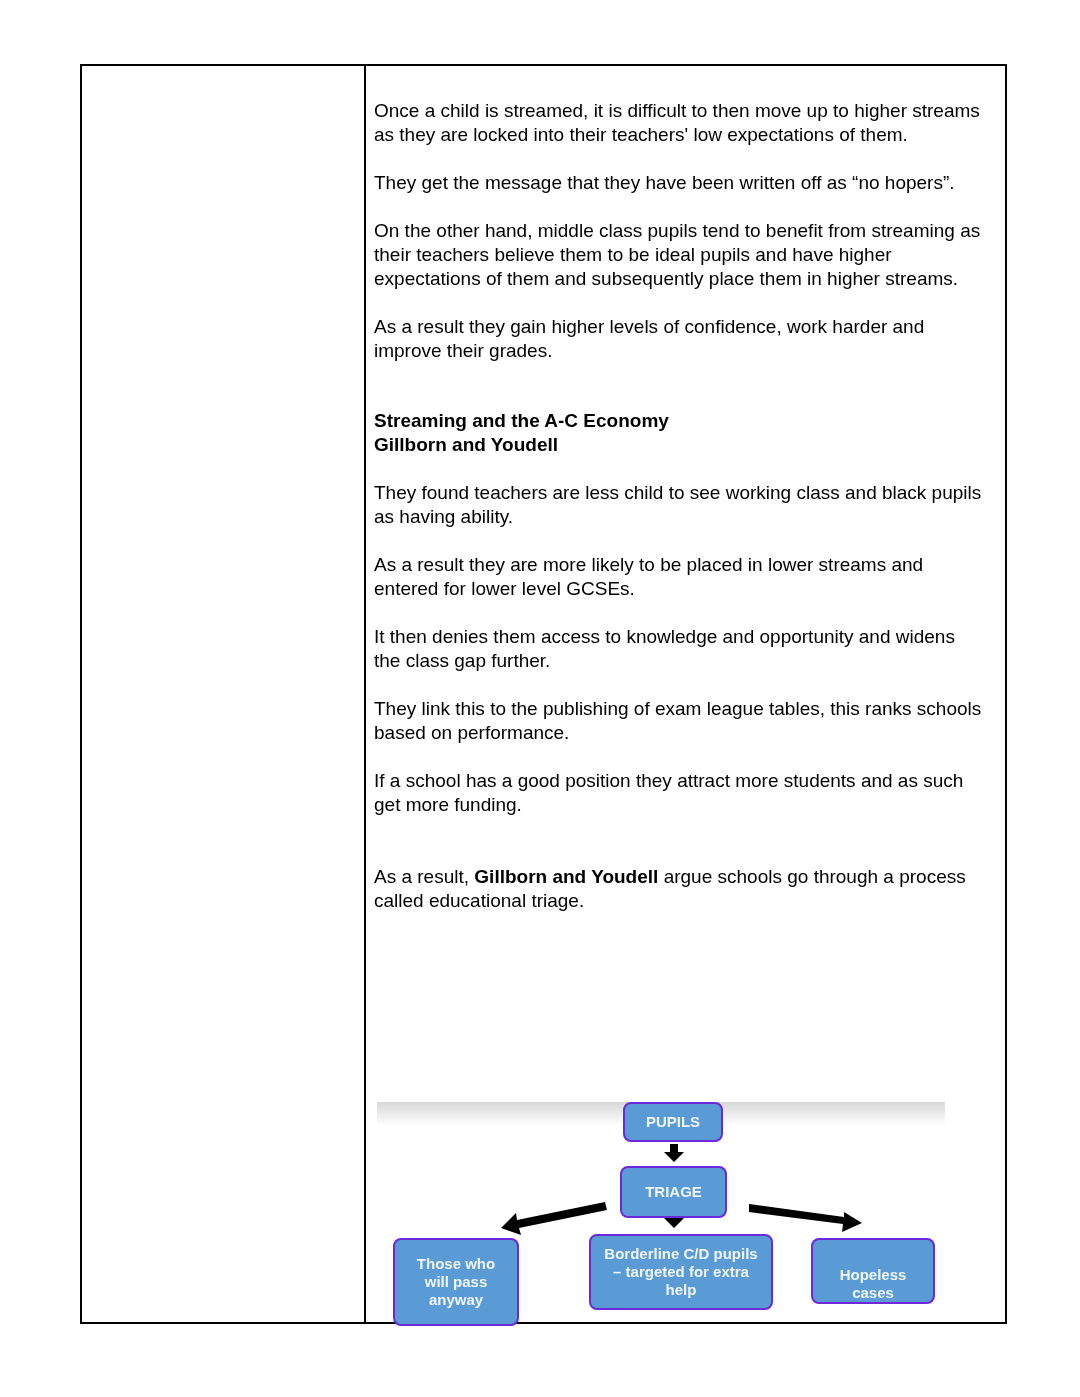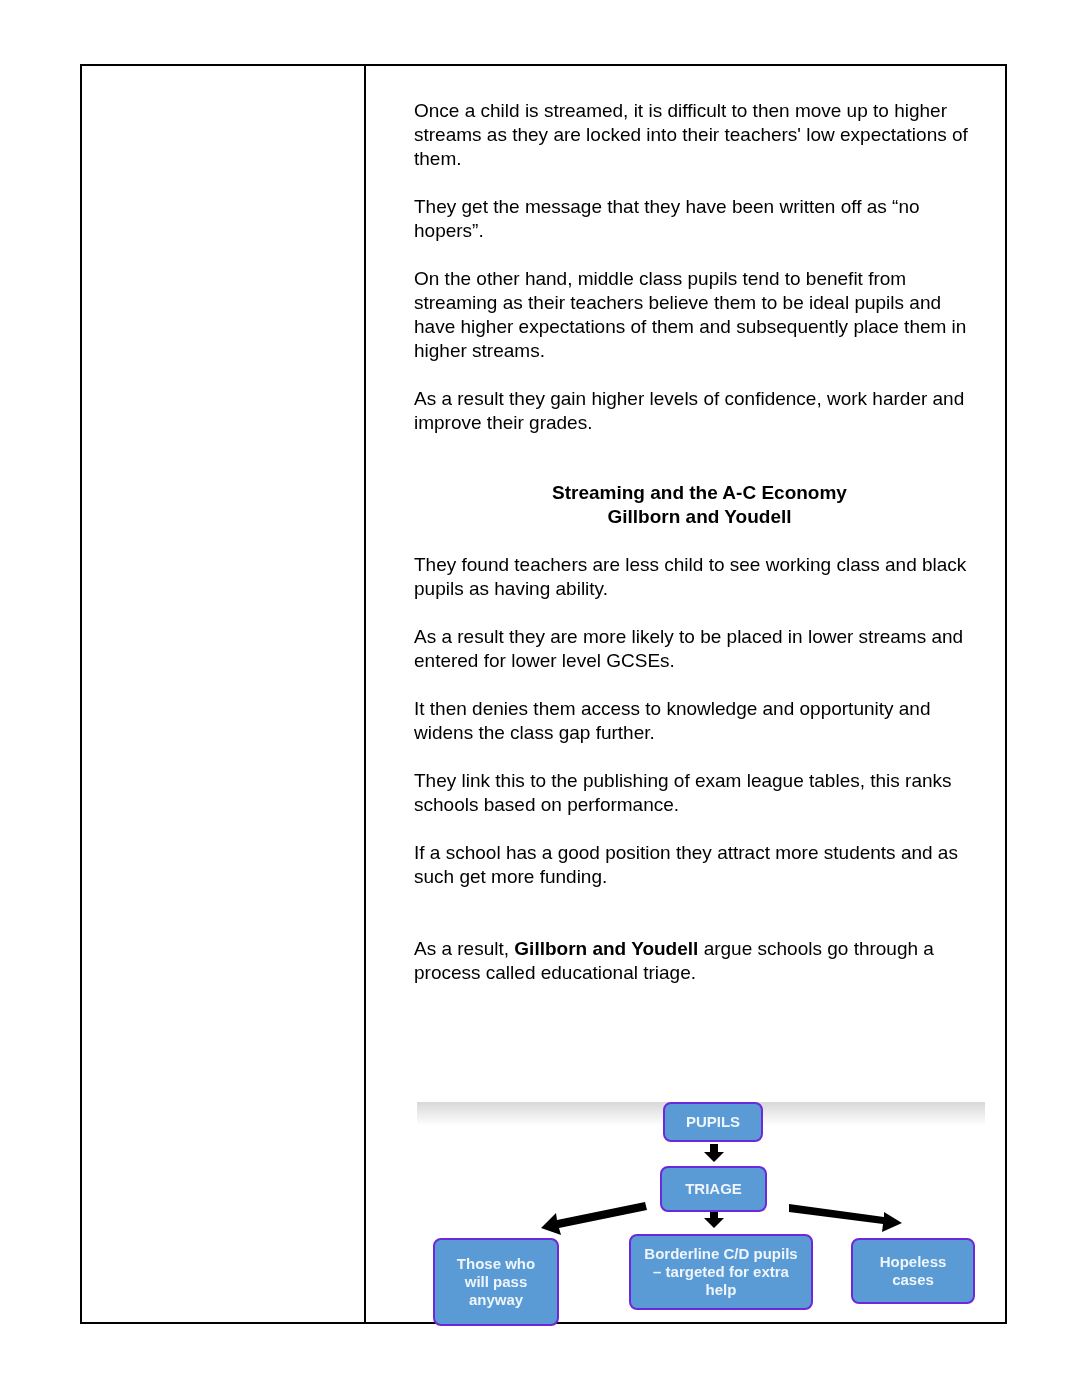--- a/index.html
+++ b/index.html
@@ -3,23 +3,23 @@
   <meta charset="utf-8">
   <style>
     * { box-sizing: border-box; margin: 0; padding: 0; }
     html, body { width: 1080px; height: 1397px; background: #ffffff; }
     body { position: relative; font-family: "Liberation Sans", sans-serif; color: #000; }
     .table {
       position: absolute; left: 80px; top: 64px; width: 927px; height: 1260px;
       border: 2px solid #000; display: flex;
     }
     .col-left { width: 284px; border-right: 2px solid #000; height: 100%; }
-    .col-right { flex: 1; padding: 33px 20px 0 8px; position: relative; margin-left: 40px; }
+    .col-right { flex: 1; padding: 33px 20px 0 8px; position: relative; }
     .para { font-size: 19px; line-height: 24px; margin-bottom: 24px; }
-    .heading { font-size: 19px; line-height: 24px; font-weight: bold; text-align: center; margin-top: 46px; margin-bottom: 24px; }
+    .heading { font-size: 19px; line-height: 24px; font-weight: bold; text-align: left; margin-top: 46px; margin-bottom: 24px; }
     .heading div { display: block; }
     .gap-extra { margin-top: 48px; }
     b { font-weight: bold; }
     .diagram { position: absolute; left: 11px; top: 1036px; width: 568px; height: 212px; }
     .diagram .shade { position: absolute; left: 0; top: 0; width: 568px; height: 24px; background: linear-gradient(#d8d8d8, #ffffff); }
     .box {
       position: absolute; background: #5b9bd5; border: 2px solid #6d28d9; border-radius: 8px;
       color: #eef5fb; font-weight: bold; font-size: 15px; line-height: 18px; text-align: center;
       display: flex; align-items: center; justify-content: center; font-family: "Liberation Sans", sans-serif;
     }
@@ -50,27 +50,27 @@
       <div class="shade"></div>
       <svg width="568" height="212" style="position:absolute;left:0;top:0">
         <polygon points="293,42 301,42 301,50 307,50 297,60 287,50 293,50" fill="#000"></polygon>
         <polygon points="293,108 301,108 301,116 307,116 297,126 287,116 293,116" fill="#000"></polygon>
         <polygon points="228,100 230,108 142,126 144,133 124,126 139,111 140,118" fill="#000"></polygon>
         <polygon points="372,102 372,110 466,122 465,130 485,121 467,110 467,115" fill="#000"></polygon>
       </svg>
       <div class="box" style="left:246px;top:0;width:100px;height:40px;">
           <span>PUPILS</span>
         </div>
-      <div class="box" style="left:243px;top:64px;width:107px;height:46px;">
+      <div class="box" style="left:243px;top:64px;width:107px;height:52px;">
           <span>TRIAGE</span>
         </div>
       <div class="box" style="left:16px;top:136px;width:126px;height:88px;padding:0 8px;">
           <span>Those who will pass anyway</span>
         </div>
       <div class="box" style="left:212px;top:132px;width:184px;height:76px;padding:0 12px;">
           <span>Borderline C/D pupils – targeted for extra help</span>
         </div>
-      <div class="box" style="left:434px;top:136px;width:124px;height:66px;padding:0 10px;">
+      <div class="box" style="left:434px;top:136px;width:124px;height:66px;padding:0 10px;align-items:flex-end;">
           <span>Hopeless cases</span>
         </div>
     </div>
   </div>
 </div>
 
 </body></html>

